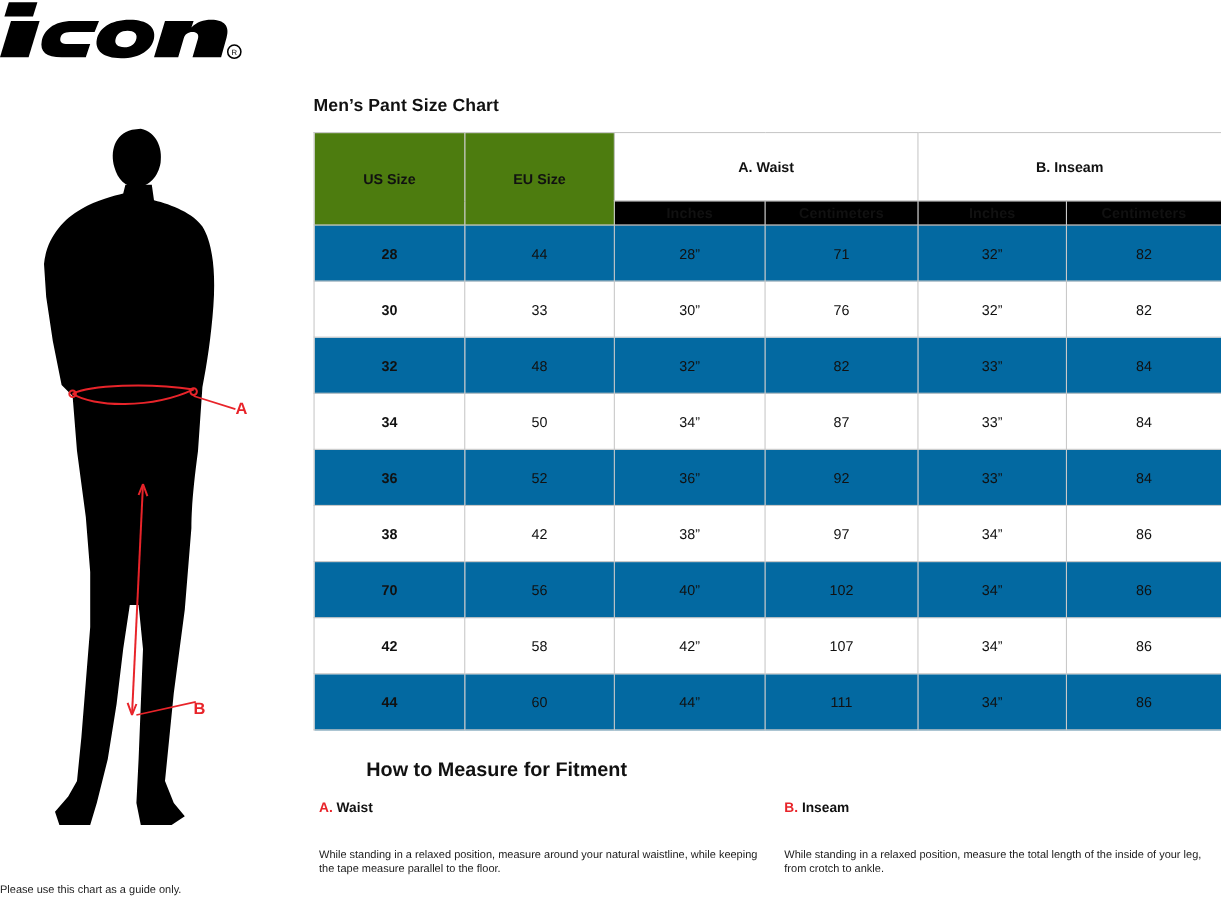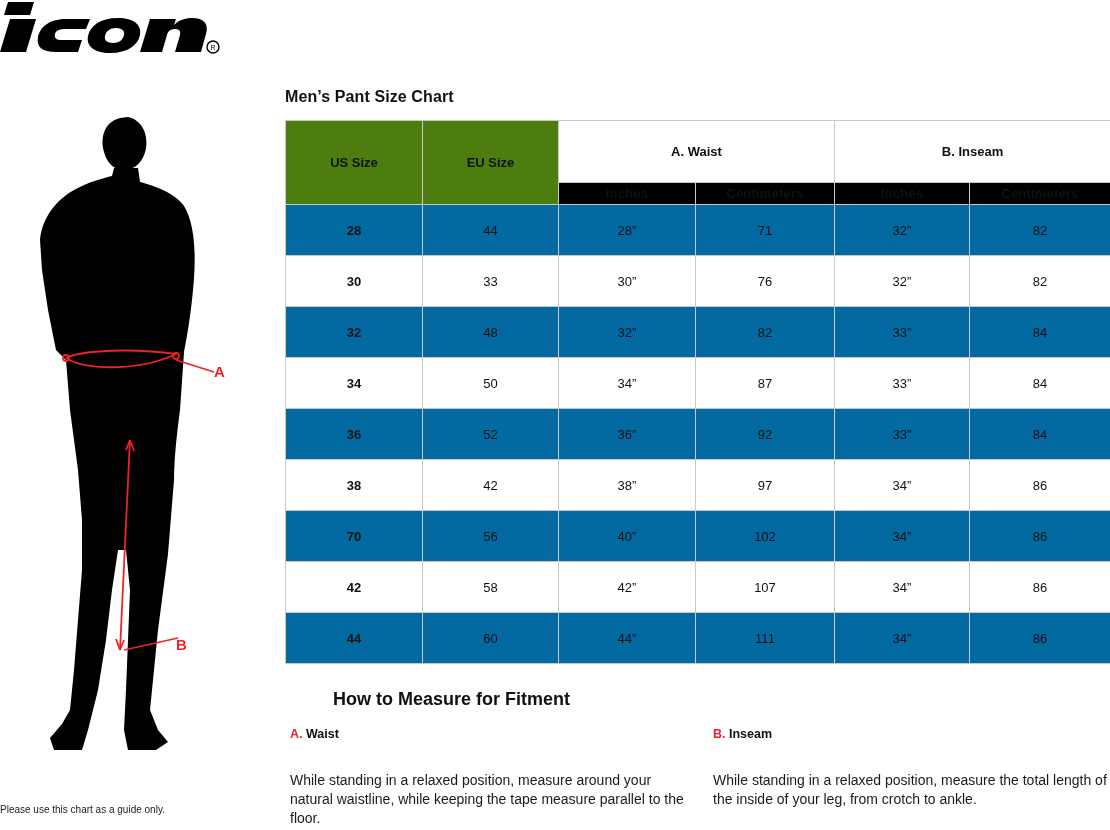--- a/index.html
+++ b/index.html
@@ -127,21 +127,21 @@
     color: #111;
   }
   .measure-a { left: 290px; top: 726px; width: 400px; }
   .measure-b { left: 713px; top: 726px; width: 400px; }
   .measure-head {
     font-size: 12.5px;
     font-weight: bold;
     margin-bottom: 3px;
   }
   .measure-head .mk { color: #e8242a; }
-  .measure-body { font-size: 14px; color: #1a1a1a; margin-top: 28px; }
+  .measure-body { font-size: 10px; color: #1a1a1a; margin-top: 28px; }
 
   
   .footnote {
     position: absolute;
     left: 0; top: 803px;
     font-size: 10px;
     line-height: 1.45;
     color: #222;
   }
 </style>

